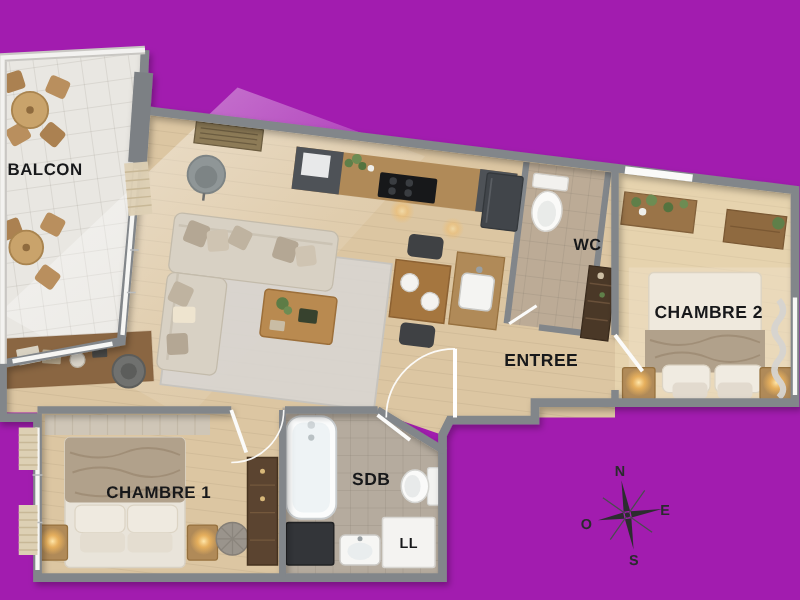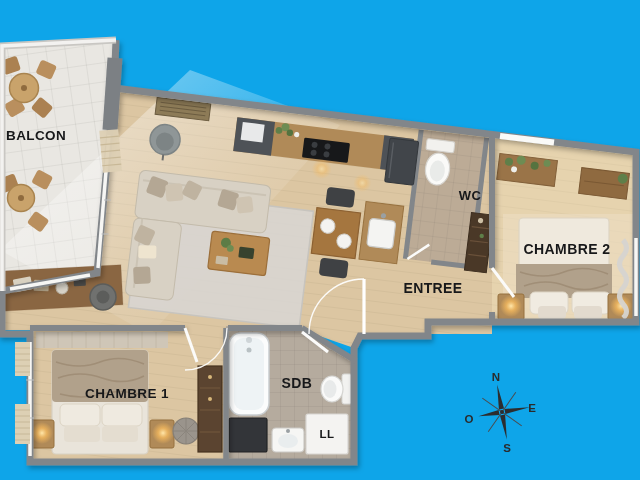--- a/index.html
+++ b/index.html
@@ -1,16 +1,16 @@
 <!DOCTYPE html>
 <html><head>
 <meta charset="utf-8">
 <style>
   html,body{margin:0;padding:0;background:#ffffff;}
-  #stage{position:relative;width:640px;height:480px;background:#0ea5e9;overflow:hidden;}
+  #stage{position:relative;width:640px;height:480px;background:#a21caf;overflow:hidden;}
   svg{display:block;}
   .lbl{font-family:"Liberation Sans",sans-serif;font-weight:700;fill:#17181a;letter-spacing:.4px;}
   .compass-letter{font-family:"Liberation Sans",sans-serif;font-weight:700;fill:#2a2b2d;}
 </style>
 </head>
 <body>
 
 <div id="stage">
 <svg width="640" height="480" viewBox="0 0 640 480" xmlns="http://www.w3.org/2000/svg">
   <defs>

